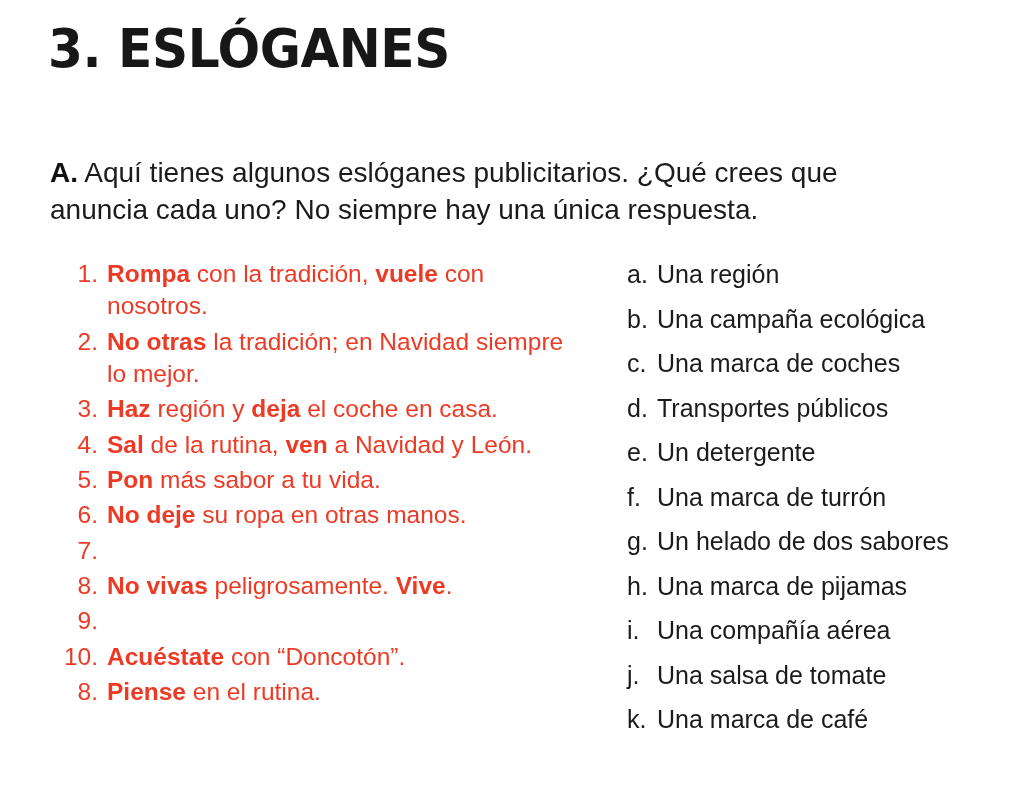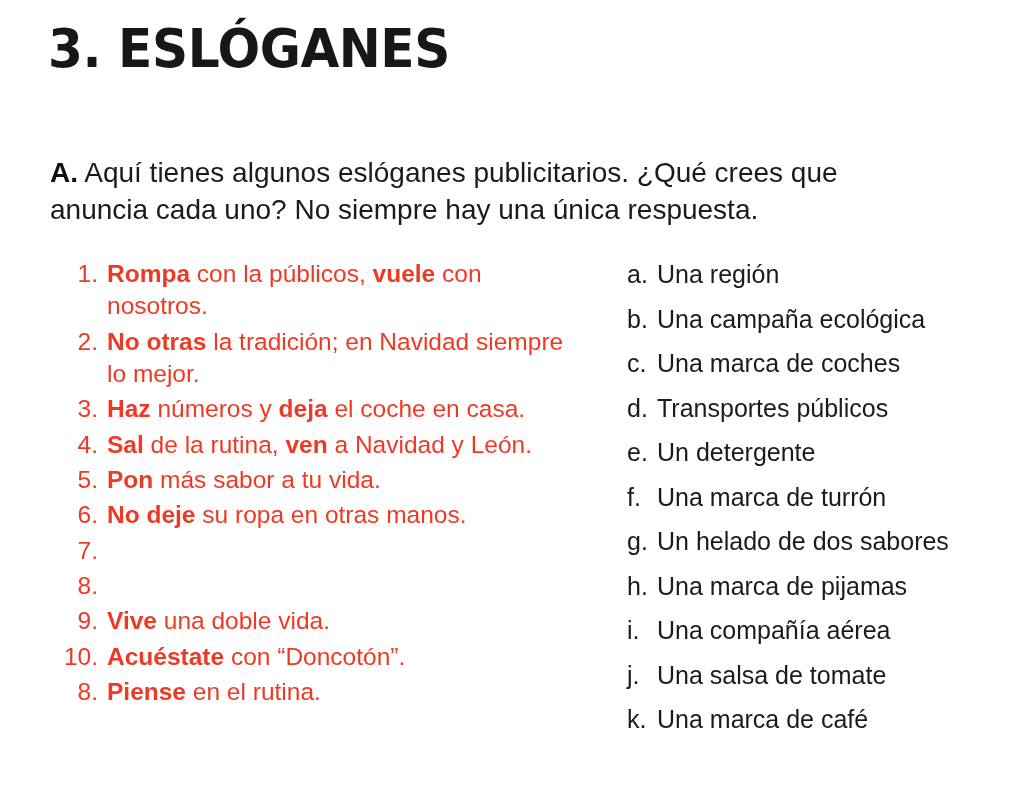--- a/index.html
+++ b/index.html
@@ -139,51 +139,51 @@
   <p class="intro">
     <span class="letter">A.</span><span> Aquí tienes algunos eslóganes publicitarios. ¿Qué crees que anuncia cada uno? No siempre hay una única respuesta.</span>
   </p>
 
   <div class="columns">
 
     <div class="col-left">
       <ol class="slogans" id="slogan-list">
           <li>
             <span class="num">1.</span>
-            <span class="txt"><b>Rompa</b><span> con la públicos, </span><b>vuele</b><span> con nosotros.</span></span>
+            <span class="txt"><b>Rompa</b><span> con la tradición, </span><b>vuele</b><span> con nosotros.</span></span>
           </li>
           <li>
             <span class="num">2.</span>
             <span class="txt"><b>No otras</b><span> la tradición; en Navidad siempre lo mejor.</span></span>
           </li>
           <li>
             <span class="num">3.</span>
-            <span class="txt"><b>Haz</b><span> números y </span><b>deja</b><span> el coche en casa.</span></span>
+            <span class="txt"><b>Haz</b><span> región y </span><b>deja</b><span> el coche en casa.</span></span>
           </li>
           <li>
             <span class="num">4.</span>
             <span class="txt"><b>Sal</b><span> de la rutina, </span><b>ven</b><span> a Navidad y León.</span></span>
           </li>
           <li>
             <span class="num">5.</span>
             <span class="txt"><b>Pon</b><span> más sabor a tu vida.</span></span>
           </li>
           <li>
             <span class="num">6.</span>
             <span class="txt"><b>No deje</b><span> su ropa en otras manos.</span></span>
           </li>
           <li>
             <span class="num">7.</span>
           </li>
           <li>
             <span class="num">8.</span>
+            <span class="txt"><b>No vivas</b><span> peligrosamente. </span><b>Vive</b><span>.</span></span>
           </li>
           <li>
             <span class="num">9.</span>
-            <span class="txt"><b>Vive</b><span> una doble vida.</span></span>
           </li>
           <li>
             <span class="num">10.</span>
             <span class="txt"><b>Acuéstate</b><span> con “Doncotón”.</span></span>
           </li>
           <li>
             <span class="num">8.</span>
             <span class="txt"><b>Piense</b><span> en el rutina.</span></span>
           </li>
         </ol>

